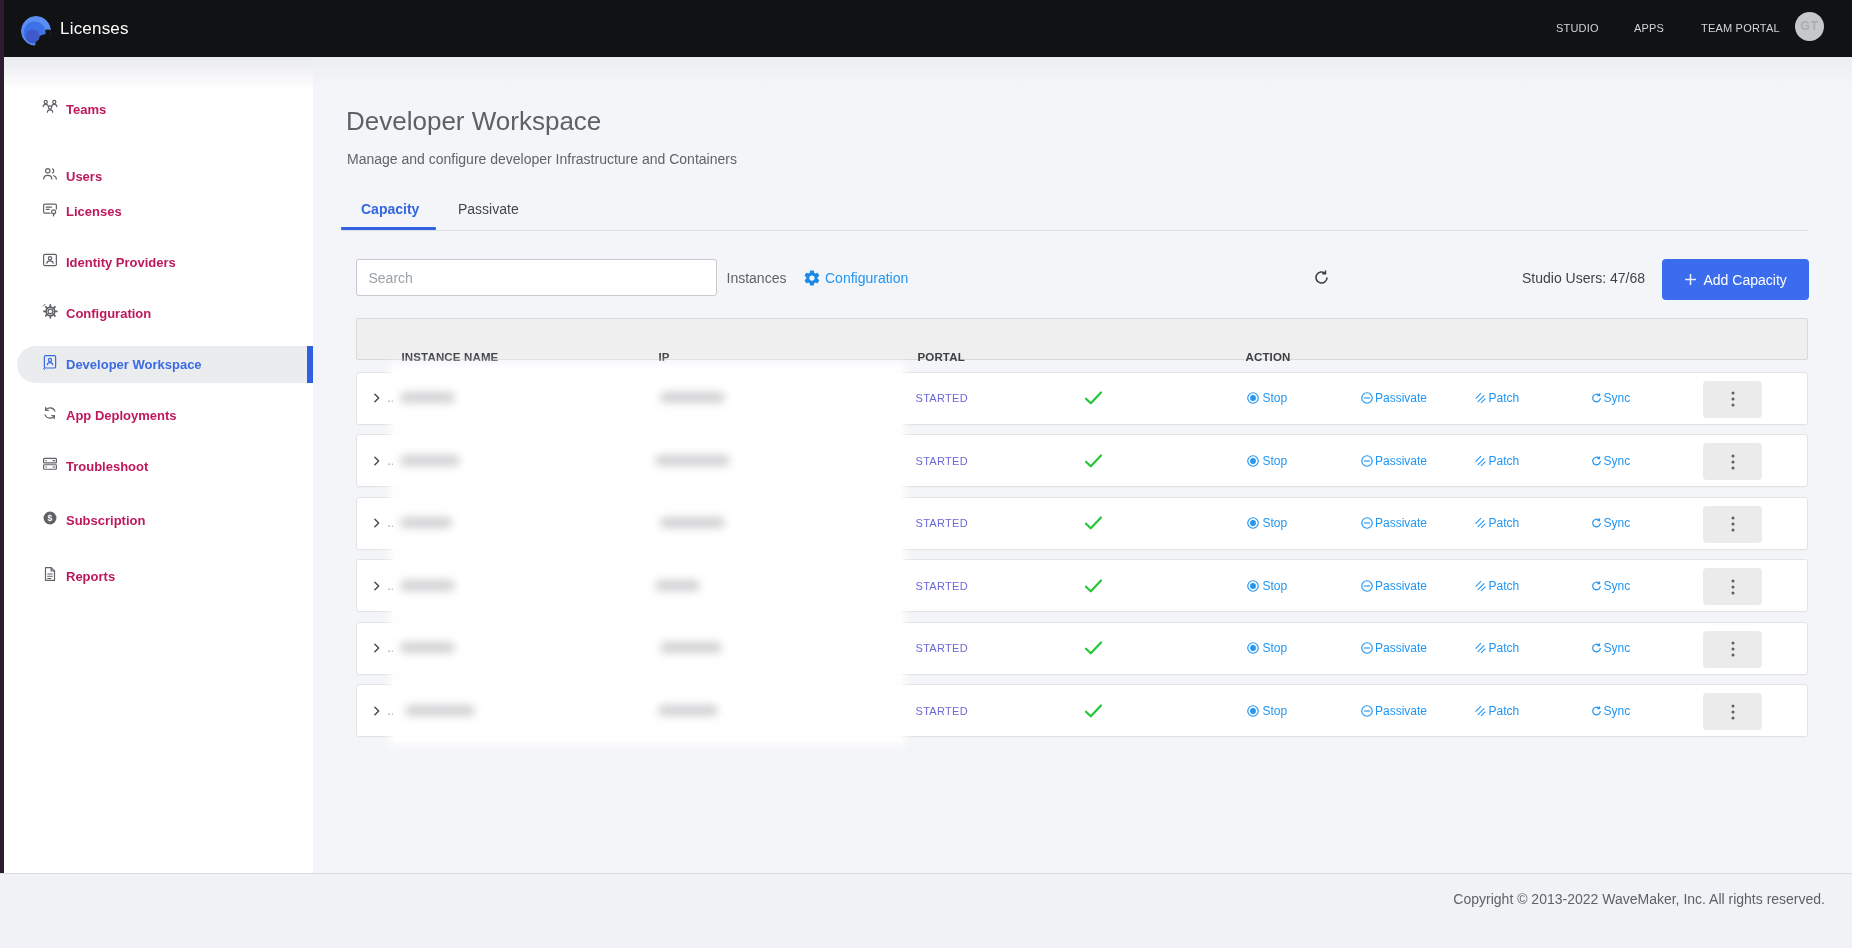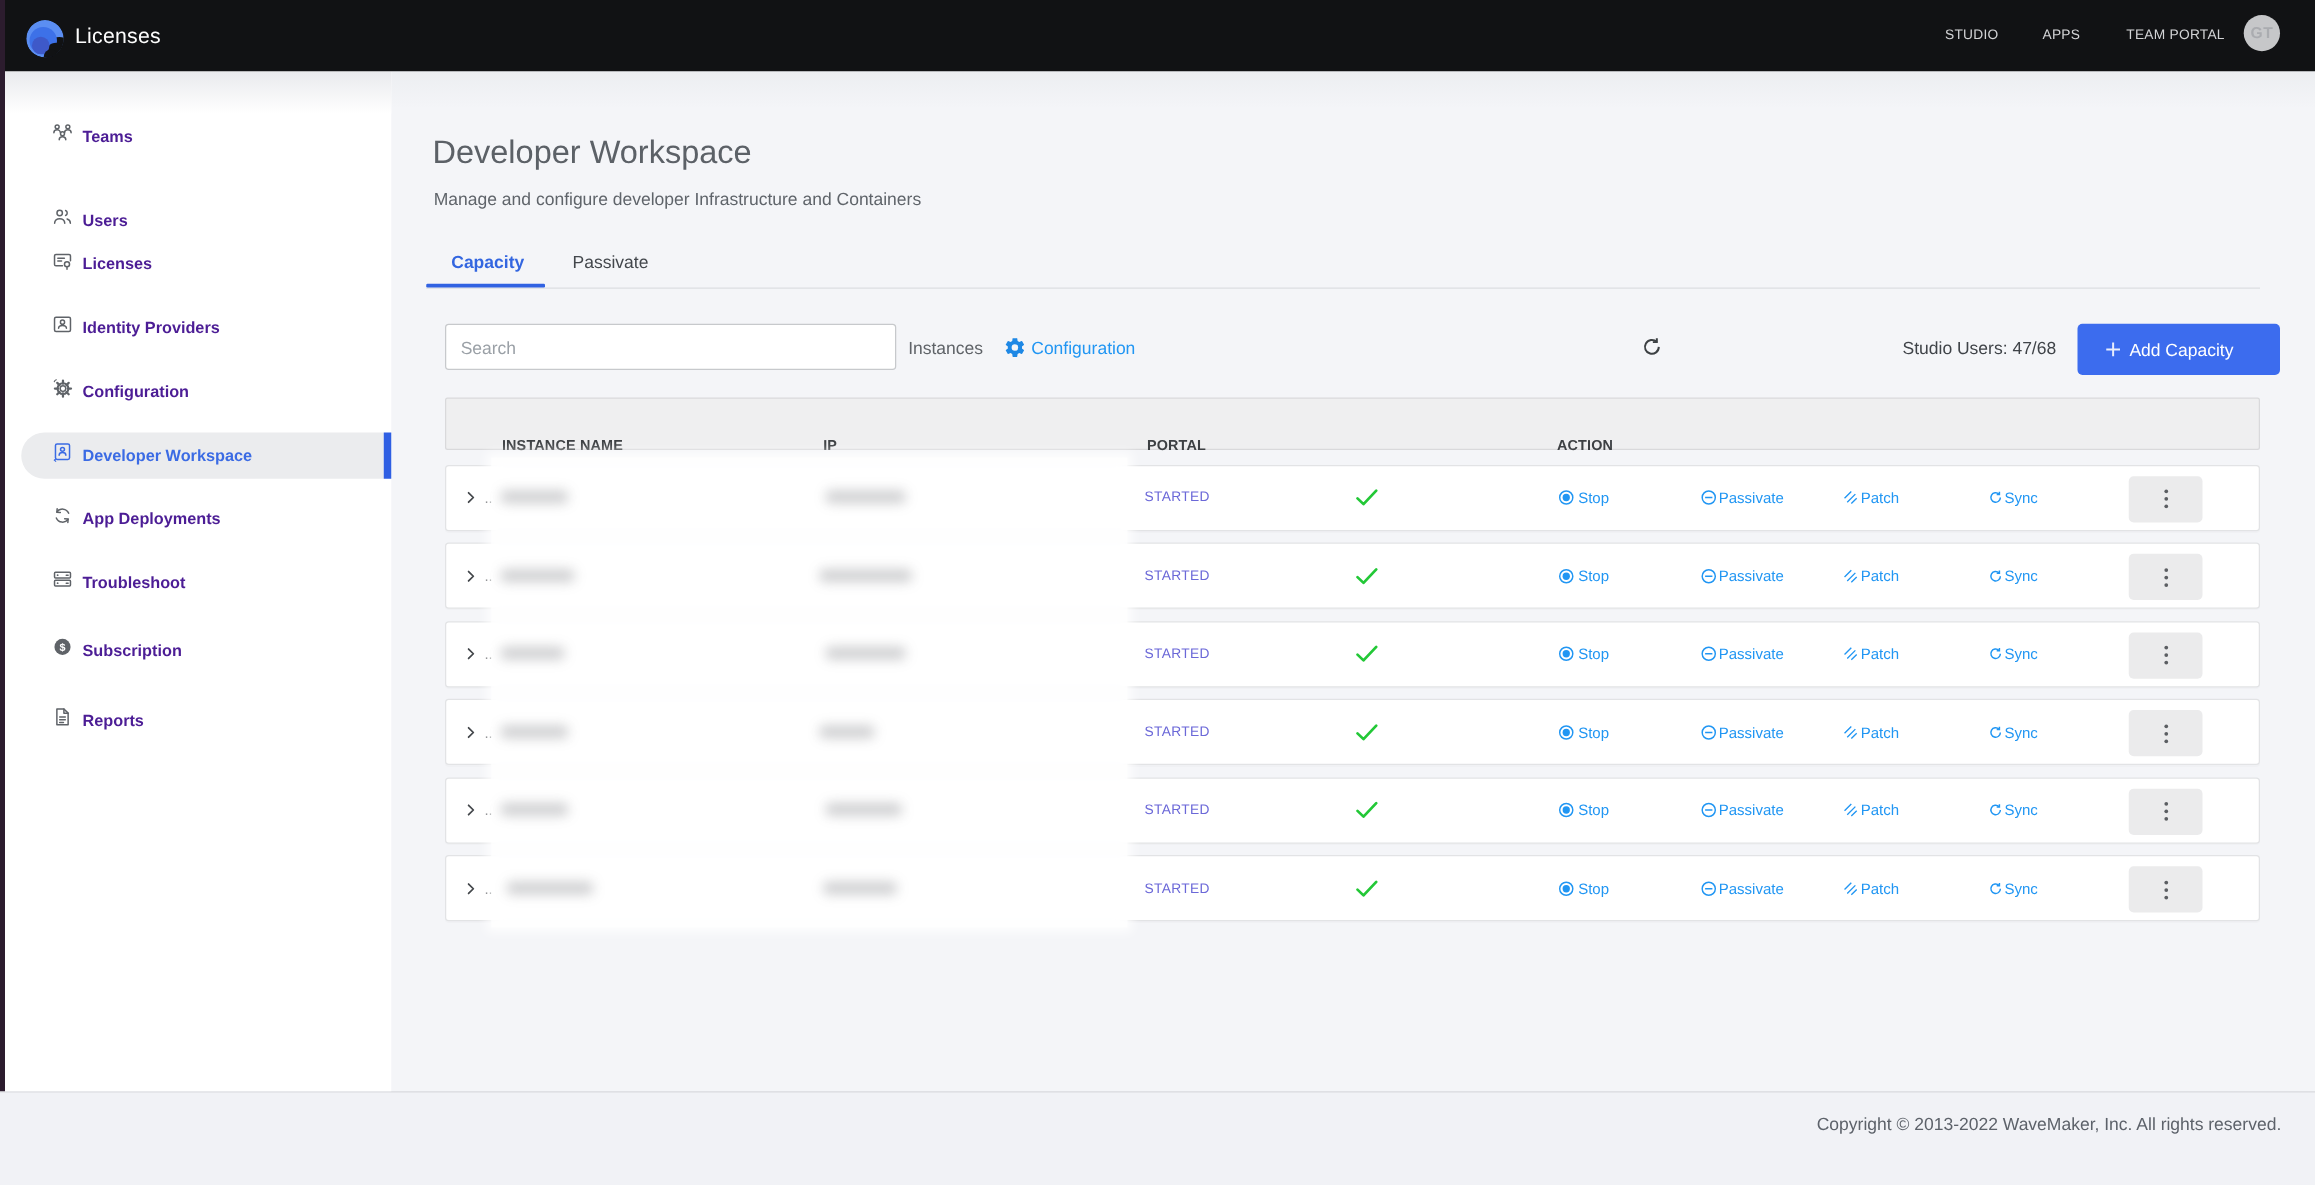--- a/index.html
+++ b/index.html
@@ -14,21 +14,21 @@
   #avatar { left:1795px; top:12px; width:29px; height:29px; border-radius:50%; background:#c6c7c9; color:#aaacb0; font-size:12.5px; font-weight:bold; text-align:center; line-height:29px; letter-spacing:.5px; }
 
   
   #strip { left:0; top:0; width:4px; height:873px; background:#2c1c2e; z-index:40; }
 
   
   #sidebar { left:0; top:57px; width:313px; height:816px; background:#ffffff; z-index:5; }
   #sidebar .topshade { left:0; top:0; width:313px; height:34px; background:linear-gradient(#e9eaed, #ffffff); }
   .mitem { left:0; width:313px; height:36px; }
   .mitem .micon { position:absolute; left:41px; top:50%; transform:translateY(-50%); }
-  .mitem .mlabel { position:absolute; left:66px; top:50%; transform:translateY(-50%); font-size:13px; font-weight:bold; color:#4c1d95; }
+  .mitem .mlabel { position:absolute; left:66px; top:50%; transform:translateY(-50%); font-size:13px; font-weight:bold; color:#be185d; }
   #active-pill { left:17px; top:289px; width:290px; height:37px; background:#ebecee; border-radius:18.5px 0 0 18.5px; }
   #active-bar { left:307px; top:289px; width:6px; height:37px; background:#2f5fe3; }
   .mitem.act .mlabel { color:#3b6be4; }
 
   
   #content { left:313px; top:57px; width:1539px; height:816px; }
   #content .topshade { left:0; top:0; width:1539px; height:30px; background:linear-gradient(#eceef1, #f4f5f8); }
   #h1 { left:33px; top:49px; font-size:26px; color:#5c6167; }
   #sub { left:34px; top:94px; font-size:14px; color:#5f646a; }
   .tab { top:144px; font-size:14px; font-weight:bold; }
@@ -36,21 +36,21 @@
   #tab2 { left:145px; color:#43474c; font-weight:normal; }
   #tabline { left:28px; top:173px; width:1467px; height:1px; background:#dcdee1; }
   #tabu { left:28px; top:170px; width:95px; height:3px; background:#3162e2; border-radius:1px; }
 
   
   #search { left:42.5px; top:202px; width:361px; height:37px; background:#fff; border:1px solid #c7c9cc; border-radius:3px; }
   #search span { position:absolute; left:12px; top:10px; font-size:14px; color:#9aa0a6; }
   #instances { left:413.5px; top:213px; font-size:14px; color:#5f6368; }
   #cfg { left:512px; top:213px; font-size:14px; color:#2196f3; }
   #studiousers { left:1209px; top:213px; font-size:14px; color:#3f4348; }
-  #addbtn { left:1348.5px; top:201.5px; width:162px; height:41px; background:#3c6cee; border-radius:4px; color:#fff; }
+  #addbtn { left:1348.5px; top:201.5px; width:147px; height:41px; background:#3c6cee; border-radius:4px; color:#fff; }
   #addbtn .plus { position:absolute; left:22px; top:14px; }
   #addbtn .txt { position:absolute; left:42px; top:13px; font-size:14px; }
 
   
   #thead { left:42.5px; top:260.5px; width:1452.5px; height:42.5px; background:#efeff0; border:1px solid #d9d9db; border-radius:2px; }
   .th { position:absolute; top:32px; font-size:11.5px; font-weight:bold; letter-spacing:.15px; color:#3d4043; }
   .row { left:42.5px; width:1452.5px; height:53px; background:#fff; border:1px solid #e2e3e5; border-radius:3px; box-shadow:0 1px 1px rgba(0,0,0,0.02); }
   .chev { position:absolute; left:13px; top:50%; transform:translateY(-50%); }
   .dots2 { position:absolute; left:31px; top:50%; transform:translateY(-50%); font-size:12px; color:#46494d; letter-spacing:0; }
   .started { position:absolute; left:559px; top:50%; transform:translateY(-50%); font-size:11px; letter-spacing:.3px; color:#6b68d8; }

